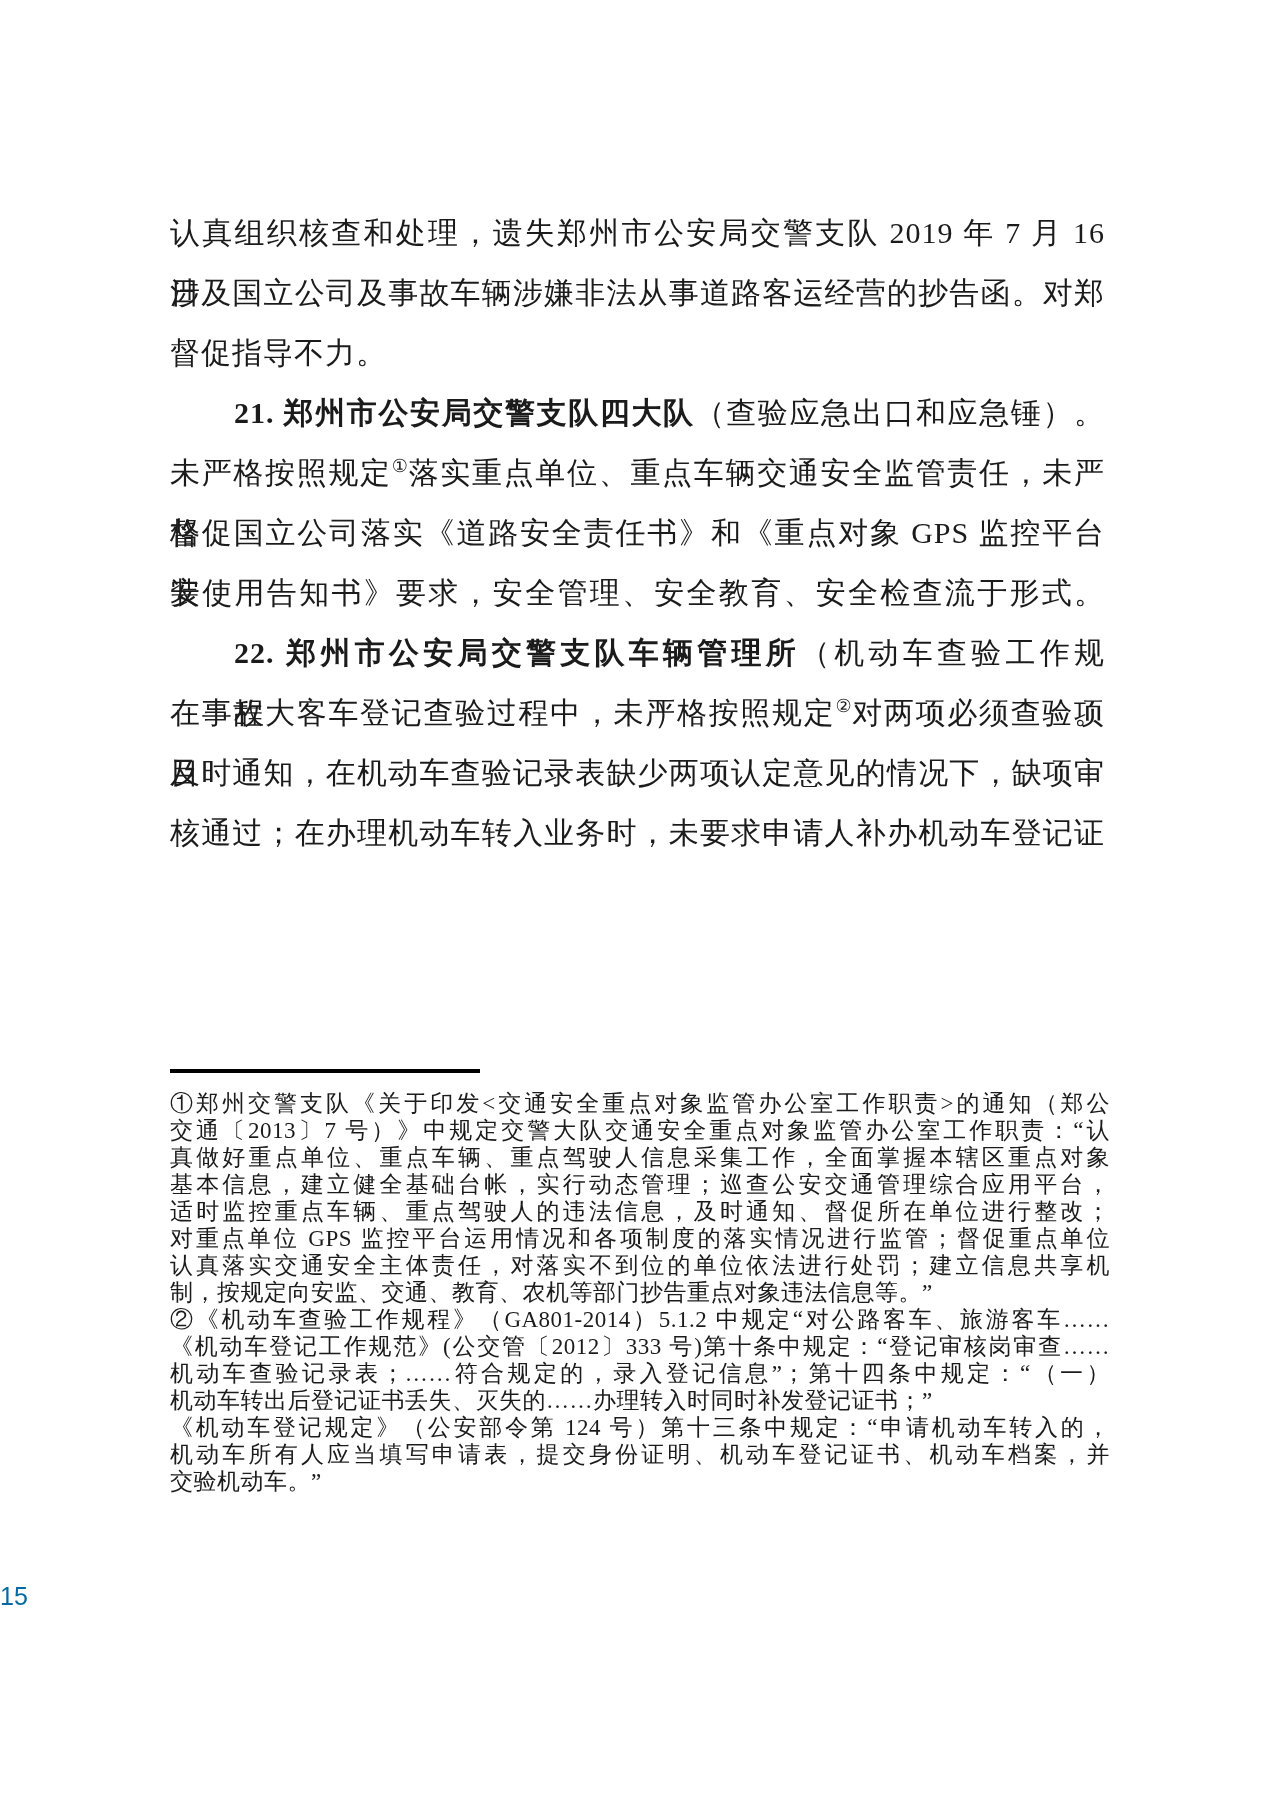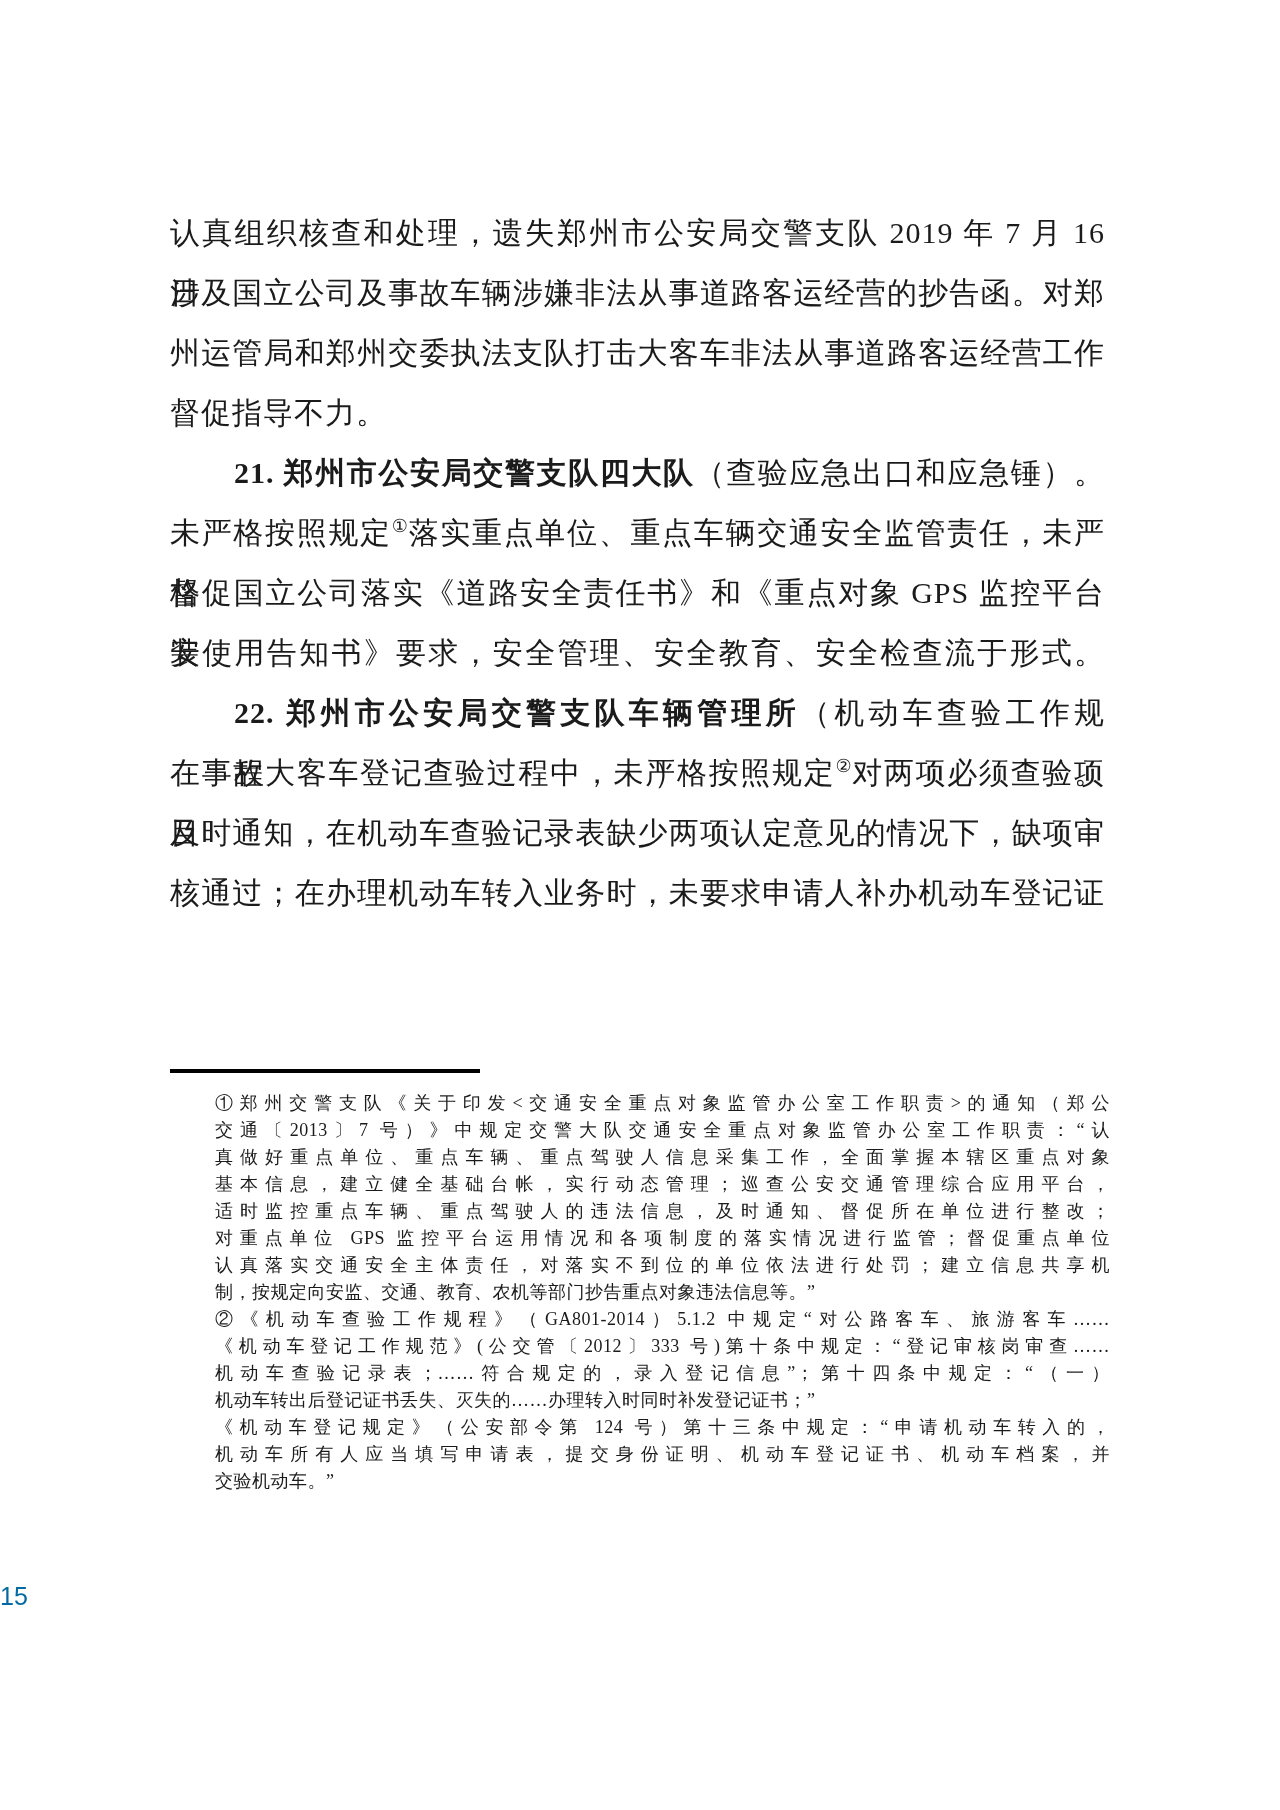--- a/index.html
+++ b/index.html
@@ -40,23 +40,22 @@
     left:170px; top:1069px;
     width:310px; height:4px;
     background:#000000;
   }
   .footnotes {
     position:absolute;
     left:170px; top:1090px; width:940px;
   }
   .fn-line {
     height:27px; line-height:27px;
-    font-size:18px;
+    font-size:23px;
     letter-spacing:0.5px;
-    margin-left:45px;
   }
   .fn-line.j {
     text-align:justify;
     text-align-last:justify;
     text-justify:inter-character;
   }
   .page-number {
     position:absolute;
     left:0; top:1570px; width:100%;
     text-align:left;
@@ -66,21 +65,20 @@
     margin-top:12px;
   }
 </style>
 </head>
 <body>
 
 <div class="page">
   <div class="body-text">
       <div class="body-line j"><span>认真组织核查和处理，遗失郑州市公安局交警支队 2019 年 7 月 16 日</span></div>
       <div class="body-line j"><span>涉及国立公司及事故车辆涉嫌非法从事道路客运经营的抄告函。对郑</span></div>
-      <div class="body-line j"><span>州运管局和郑州交委执法支队打击大客车非法从事道路客运经营工作</span></div>
       <div class="body-line"><span>督促指导不力。</span></div>
       <div class="body-line j ind"><span class="bold">21. 郑州市公安局交警支队四大队</span><span>（查验应急出口和应急锤）。</span></div>
       <div class="body-line j"><span>未严格按照规定</span><sup class="fn-ref">①</sup><span>落实重点单位、重点车辆交通安全监管责任，未严格</span></div>
       <div class="body-line j"><span>督促国立公司落实《道路安全责任书》和《重点对象 GPS 监控平台安</span></div>
       <div class="body-line j"><span>装使用告知书》要求，安全管理、安全教育、安全检查流于形式。</span></div>
       <div class="body-line j ind"><span class="bold">22. 郑州市公安局交警支队车辆管理所</span><span>（机动车查验工作规程）。</span></div>
       <div class="body-line j"><span>在事故大客车登记查验过程中，未严格按照规定</span><sup class="fn-ref">②</sup><span>对两项必须查验项目</span></div>
       <div class="body-line j"><span>及时通知，在机动车查验记录表缺少两项认定意见的情况下，缺项审</span></div>
       <div class="body-line j"><span>核通过；在办理机动车转入业务时，未要求申请人补办机动车登记证</span></div>
     </div>

